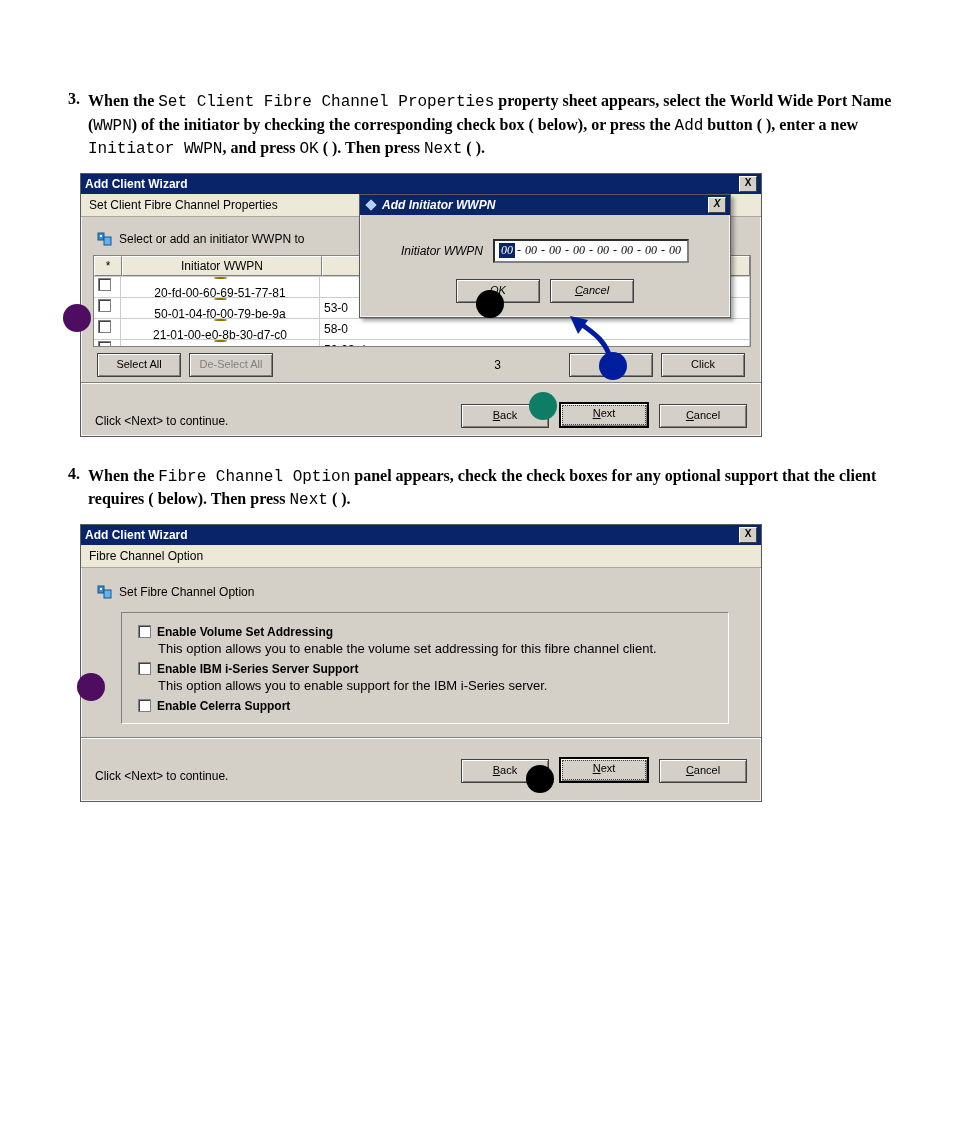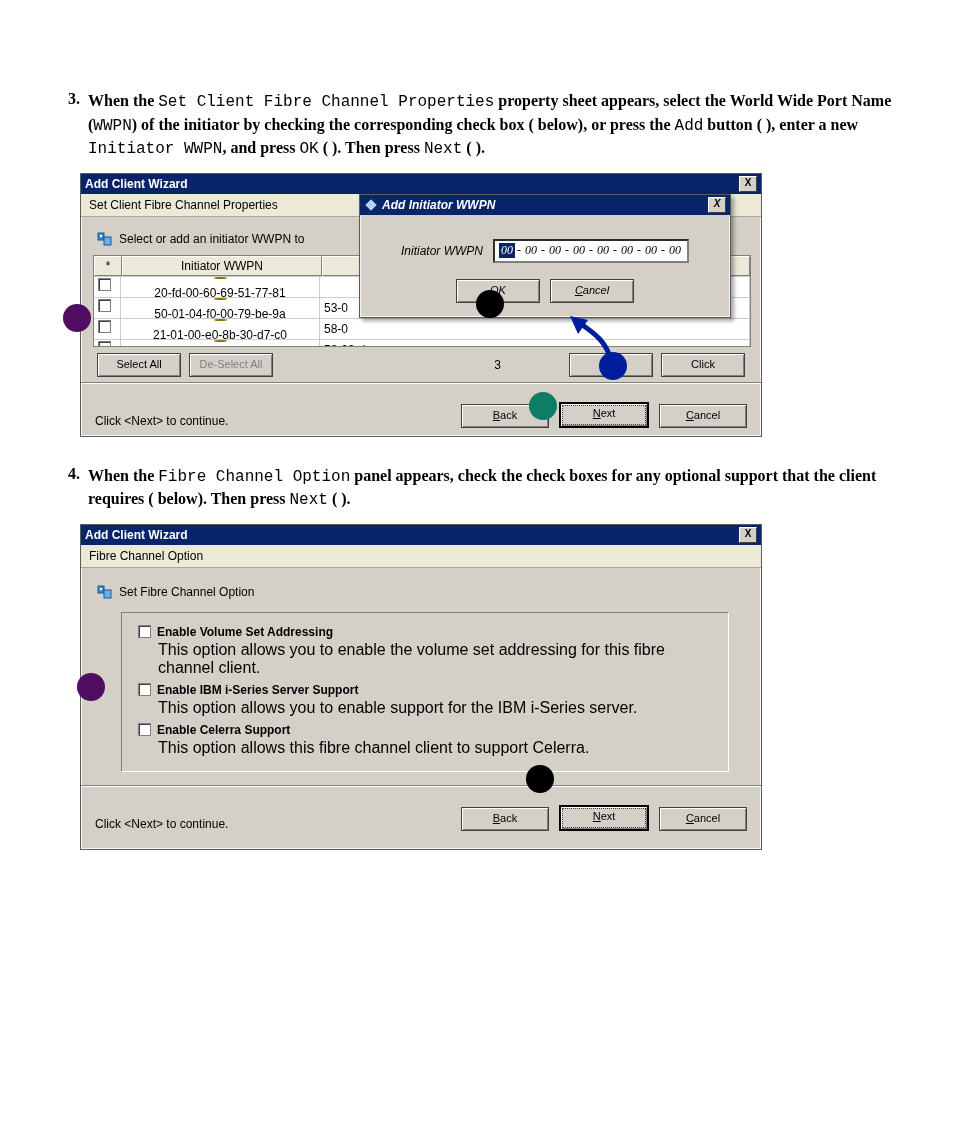--- a/index.html
+++ b/index.html
@@ -194,21 +194,21 @@
   
   .optbox{
     border:1px solid #808080;
     border-top-color:#808080;border-left-color:#808080;border-right-color:#fff;border-bottom-color:#fff;
     padding:8px 16px;
     margin:4px 20px 10px 28px;
     background:#d4d0c8;
   }
   .opt{margin:4px 0 2px 0;}
   .opt-head{display:flex;align-items:center;gap:6px;font-weight:bold;font-family:Arial,sans-serif;font-size:12px;}
-  .opt-desc{margin:2px 0 6px 20px;font-size:16px;font-family:Tahoma,Arial,sans-serif;}
+  .opt-desc{margin:2px 0 6px 20px;font-size:13px;font-family:Tahoma,Arial,sans-serif;}
 
   
   .ann{position:absolute;width:28px;height:28px;border-radius:50%;z-index:20;}
   .ann.purple{background:#4e0d60;}
   .ann.teal{background:#0d7d65;}
   .ann.navy{background:#001d9e;}
   .ann.black{background:#000;}
 
   
   .arrow{position:absolute;z-index:19;}
@@ -394,21 +394,20 @@
               <span class="ck"></span>
               <span>Enable IBM i-Series Server Support</span>
             </div>
           <div class="opt-desc">This option allows you to enable support for the IBM i-Series server.</div>
         </div>
         <div class="opt">
           <div class="opt-head">
               <span class="ck"></span>
               <span>Enable Celerra Support</span>
             </div>
-          <div class="opt-desc">This option allows this fibre channel client to support Celerra.</div>
         </div>
       </div>
     </div>
     <div class="footer">
       <span class="hint">Click &lt;Next&gt; to continue.</span>
       <span class="btn"><span class="u">B</span>ack</span>
       <span class="btn default"><span class="u">N</span>ext</span>
       <span class="btn"><span class="u">C</span>ancel</span>
     </div>
   </div>

